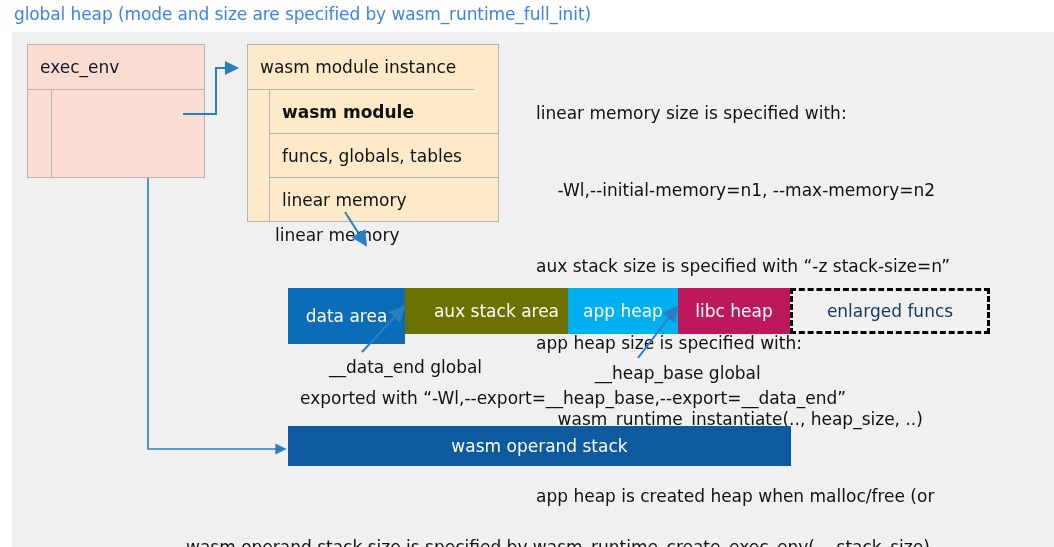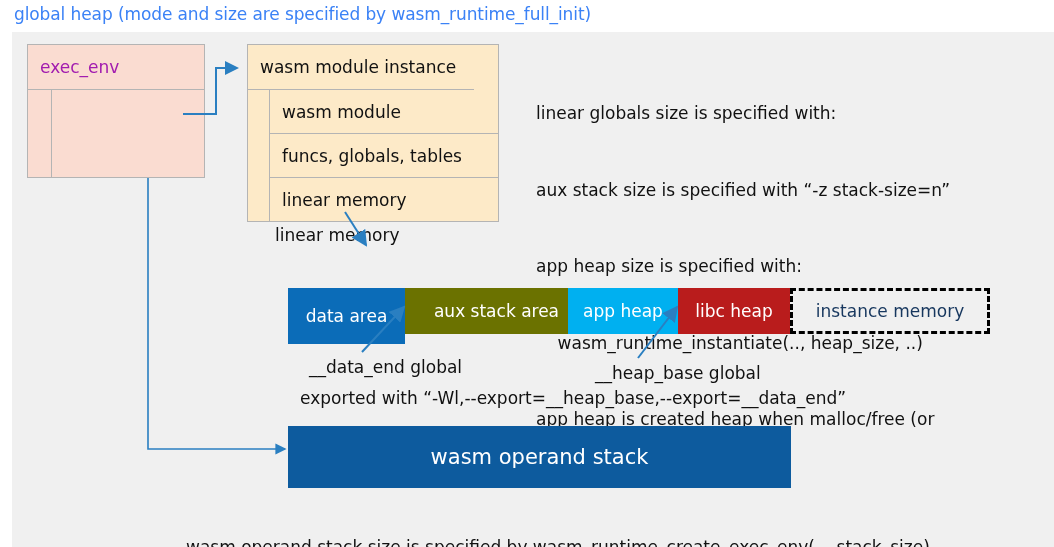--- a/index.html
+++ b/index.html
@@ -53,21 +53,21 @@
     position: absolute;
     left: 0; top: 0;
     width: 176px;
     height: 45px;
     border-bottom: 1px solid #b4b4b4;
     box-sizing: border-box;
     display: flex;
     align-items: center;
     padding-left: 12px;
     font-size: 17px;
-    color: #a21caf;
+    color: #0f172a;
   }
   .exec-env-indent {
     position: absolute;
     left: 0; top: 45px;
     width: 24px;
     height: 87px;
     border-right: 1px solid #b4b4b4;
     box-sizing: border-box;
   }
   .exec-env-row {
@@ -122,21 +122,21 @@
     left: 22px;
     width: 228px;
     height: 44px;
     box-sizing: border-box;
     display: flex;
     align-items: center;
     padding-left: 12px;
     font-size: 17px;
     color: #111111;
   }
-  .wmi-row.r1 { top: 45px;  border-bottom: 1px solid #b4b4b4; }
+  .wmi-row.r1 { top: 45px;  border-bottom: 1px solid #b4b4b4; font-weight: bold; }
   .wmi-row.r2 { top: 89px;  border-bottom: 1px solid #b4b4b4; }
   .wmi-row.r3 { top: 133px; }
 
   
   .note-right {
     position: absolute;
     left: 524px;
     top: 18px;
     width: 500px;
     font-size: 17px;
@@ -172,36 +172,36 @@
     border: 3px dashed #000000;
   }
 
   
   .ann {
     position: absolute;
     font-size: 17px;
     color: #111111;
     white-space: nowrap;
   }
-  .ann-data-end  { left: 309px; top: 357px; }
+  .ann-data-end  { left: 329px; top: 357px; }
   .ann-heap-base { left: 595px; top: 363px; }
   .ann-exported  { left: 300px; top: 388px; }
 
   
   .wos {
     position: absolute;
     left: 288px;
     top: 426px;
     width: 503px;
-    height: 62px;
+    height: 40px;
     background: #0d5b9e;
     display: flex;
     align-items: center;
     justify-content: center;
-    font-size: 21px;
+    font-size: 17px;
     color: #ffffff;
   }
 
   
   .note-bottom {
     position: absolute;
     left: 186px;
     top: 482px;
     font-size: 17px;
     line-height: 26px;
@@ -235,37 +235,38 @@
 
     <div class="wmi">
       <div class="wmi-title">wasm module instance</div>
       <div class="wmi-indent"></div>
       <div class="wmi-row r1">wasm module</div>
       <div class="wmi-row r2">funcs, globals, tables</div>
       <div class="wmi-row r3">linear memory</div>
     </div>
 
     <div class="note-right">
-      <div>linear globals size is specified with:</div>
+      <div>linear memory size is specified with:</div>
+      <div>    -Wl,--initial-memory=n1, --max-memory=n2</div>
       <div>aux stack size is specified with “-z stack-size=n”</div>
       <div>app heap size is specified with:</div>
       <div>    wasm_runtime_instantiate(.., heap_size, ..)</div>
       <div>app heap is created heap when malloc/free (or</div>
       
     </div>
   </div>
 
   <div class="lm-label">linear memory</div>
 
   <div>
     <div class="seg" id="seg0" style="position: absolute; left: 288px; top: 288px; width: 117px; height: 56px; background: rgb(11, 108, 184);">data area</div>
     <div class="seg" id="seg1" style="position: absolute; left: 405px; top: 288px; width: 183px; height: 46px; background: rgb(107, 114, 0);">aux stack area</div>
     <div class="seg" id="seg2" style="position: absolute; left: 568px; top: 288px; width: 110px; height: 46px; background: rgb(0, 176, 240);">app heap</div>
-    <div class="seg" id="seg3" style="position: absolute; left: 678px; top: 288px; width: 112px; height: 46px; background: #b91c1c;">libc heap</div>
-    <div class="seg enlarged" id="seg4" style="position: absolute; left: 790px; top: 288px; width: 200px; height: 46px;">instance memory</div>
+    <div class="seg" id="seg3" style="position: absolute; left: 678px; top: 288px; width: 112px; height: 46px; background: #be185d;">libc heap</div>
+    <div class="seg enlarged" id="seg4" style="position: absolute; left: 790px; top: 288px; width: 200px; height: 46px;">enlarged funcs</div>
   </div>
 
   <div class="ann ann-data-end">__data_end global</div>
   <div class="ann ann-heap-base">__heap_base global</div>
   <div class="ann ann-exported">exported with “-Wl,--export=__heap_base,--export=__data_end”</div>
 
   <div class="wos">wasm operand stack</div>
 
   <div class="note-bottom">
     <div>wasm operand stack size is specified by wasm_runtime_create_exec_env(.., stack_size)</div>

